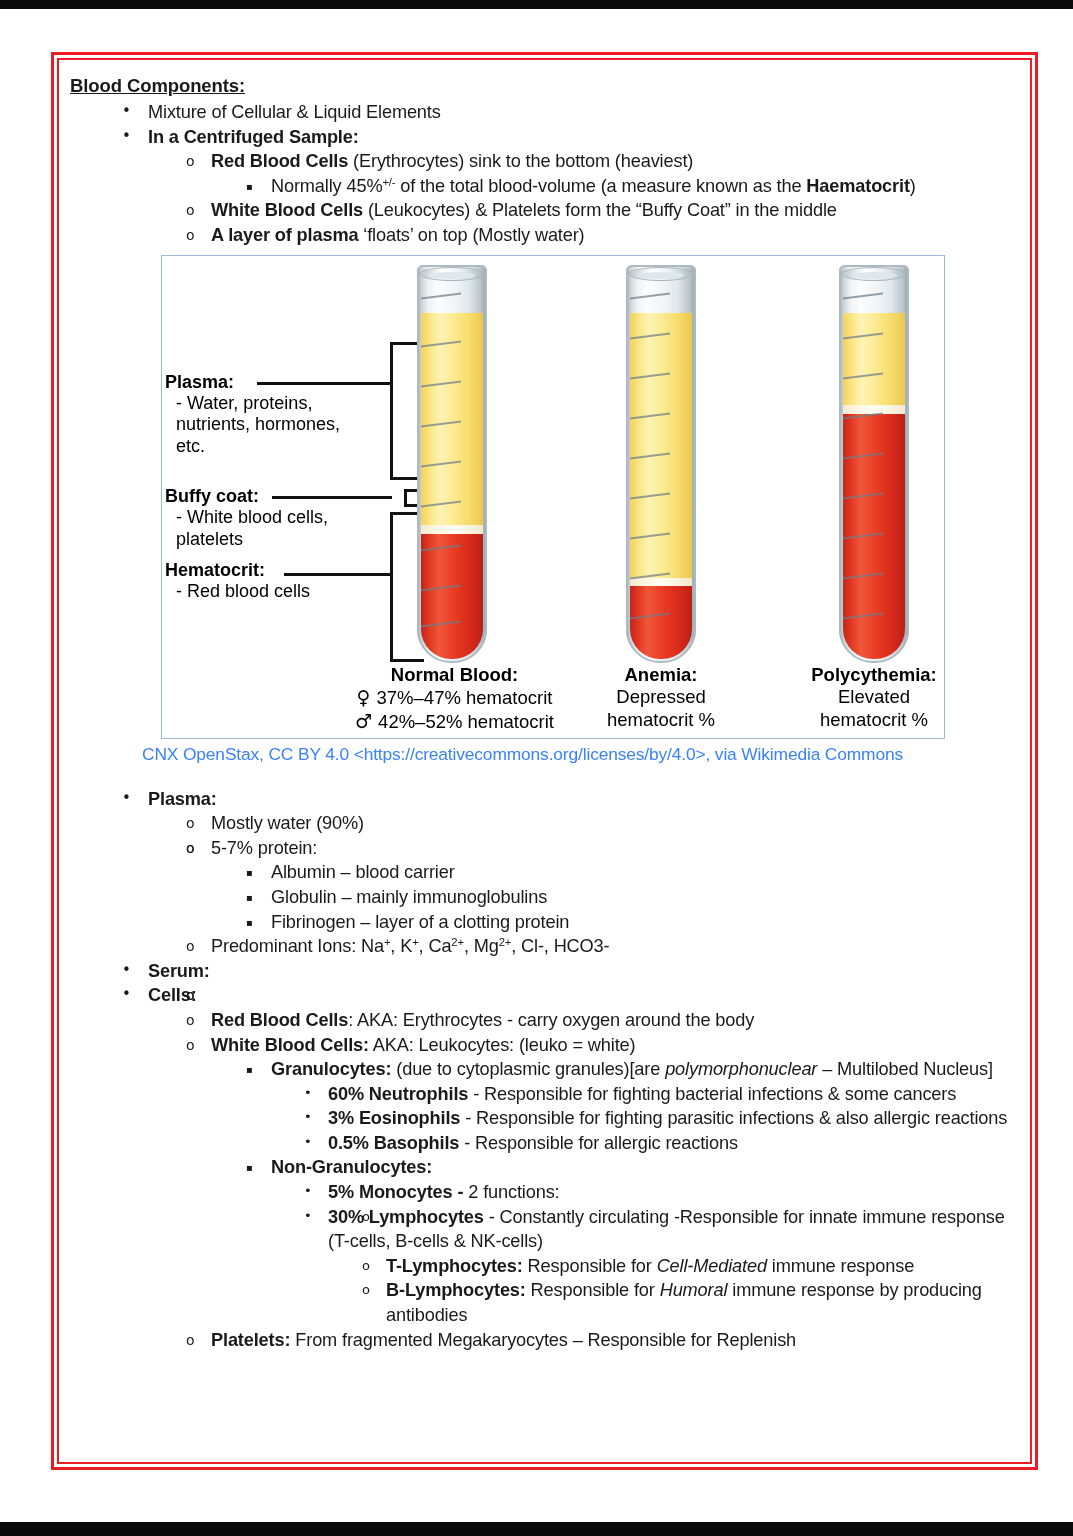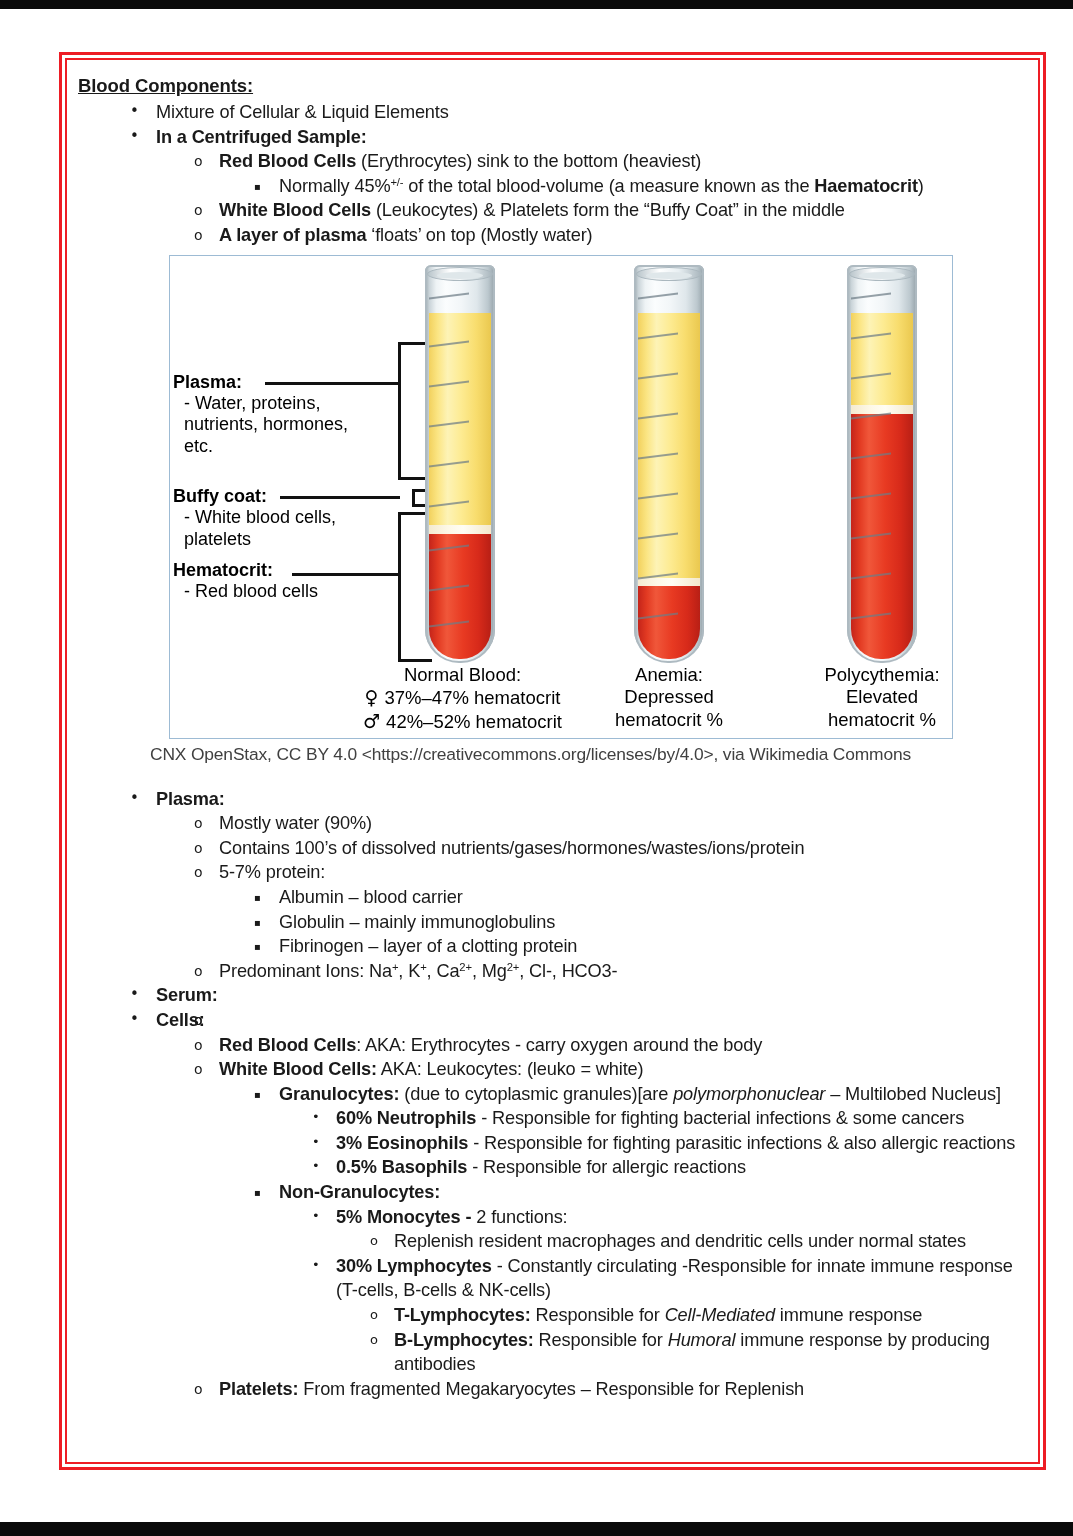--- a/index.html
+++ b/index.html
@@ -18,21 +18,21 @@
     position: absolute;
     left: 0;
     width: 1073px;
     background: #0a0a0a;
   }
   .strip-top { top: 0; height: 9px; }
   .strip-bottom { bottom: 0; height: 14px; }
 
   .page {
     position: absolute;
-    left: 16px;
+    left: 8px;
     top: 9px;
     width: 938px;
     height: 1513px;
     background: #ffffff;
   }
 
   .red-frame {
     position: absolute;
     left: 43px;
     top: 43px;
@@ -101,21 +101,21 @@
     width: 784px;
     height: 484px;
     border: 1.5px solid #9dbbd4;
     background: #ffffff;
     box-sizing: border-box;
   }
   .caption {
     margin: 5px 0 0 76px;
     font-size: 17.4px;
     letter-spacing: -0.15px;
-    color: #404040;
+    color: #3b82f6;
   }
 
   
   .legend {
     position: absolute;
     left: 3px;
     top: 115px;
     width: 230px;
     font-family: "Liberation Sans", sans-serif;
     color: #000;
@@ -201,21 +201,21 @@
   }
 
   .tube-label {
     position: absolute;
     text-align: center;
     font-family: "Liberation Sans", sans-serif;
     color: #000;
     font-size: 18.5px;
     line-height: 22.5px;
   }
-  .tube-label .t { font-weight: normal; }
+  .tube-label .t { font-weight: bold; }
   .sym {
     font-family: "DejaVu Sans", sans-serif;
     font-size: 19px;
     font-weight: bold;
   }
   .hcrow { display: flex; justify-content: center; align-items: baseline; gap: 6px; }
 </style>
 </head>
 <body>
 
@@ -389,21 +389,20 @@
     <div class="li lvl1">
       <span class="bul b1">•</span>
       <span class="bd">Plasma:</span>
     </div>
     <div class="li lvl2">
       <span class="bul b2">o</span>
       <span>Mostly water (90%)</span>
     </div>
     <div class="li lvl2">
       <span class="bul b2">o</span>
-      <span>Contains 100’s of dissolved nutrients/gases/hormones/wastes/ions/protein</span>
     </div>
     <div class="li lvl2">
       <span class="bul b2">o</span>
       <span>5-7% protein:</span>
     </div>
     <div class="li lvl3">
       <span class="bul b3">▪</span>
       <span>Albumin – blood carrier</span>
     </div>
     <div class="li lvl3">
@@ -461,21 +460,20 @@
     <div class="li lvl3">
       <span class="bul b3">▪</span>
       <span class="bd">Non-Granulocytes:</span>
     </div>
     <div class="li lvl4">
       <span class="bul b4">•</span>
       <span class="bd">5% Monocytes -</span><span> 2 functions:</span>
     </div>
     <div class="li lvl5">
       <span class="bul b5">o</span>
-      <span>Replenish resident macrophages and dendritic cells under normal states</span>
     </div>
     <div class="li lvl4">
       <span class="bul b4">•</span>
       <span class="bd">30% Lymphocytes</span><span> - Constantly circulating -Responsible for innate immune response (T-cells, B-cells &amp; NK-cells)</span>
     </div>
     <div class="li lvl5">
       <span class="bul b5">o</span>
       <span class="bd">T-Lymphocytes:</span><span> Responsible for </span><span class="it">Cell-Mediated</span><span> immune response</span>
     </div>
     <div class="li lvl5">

